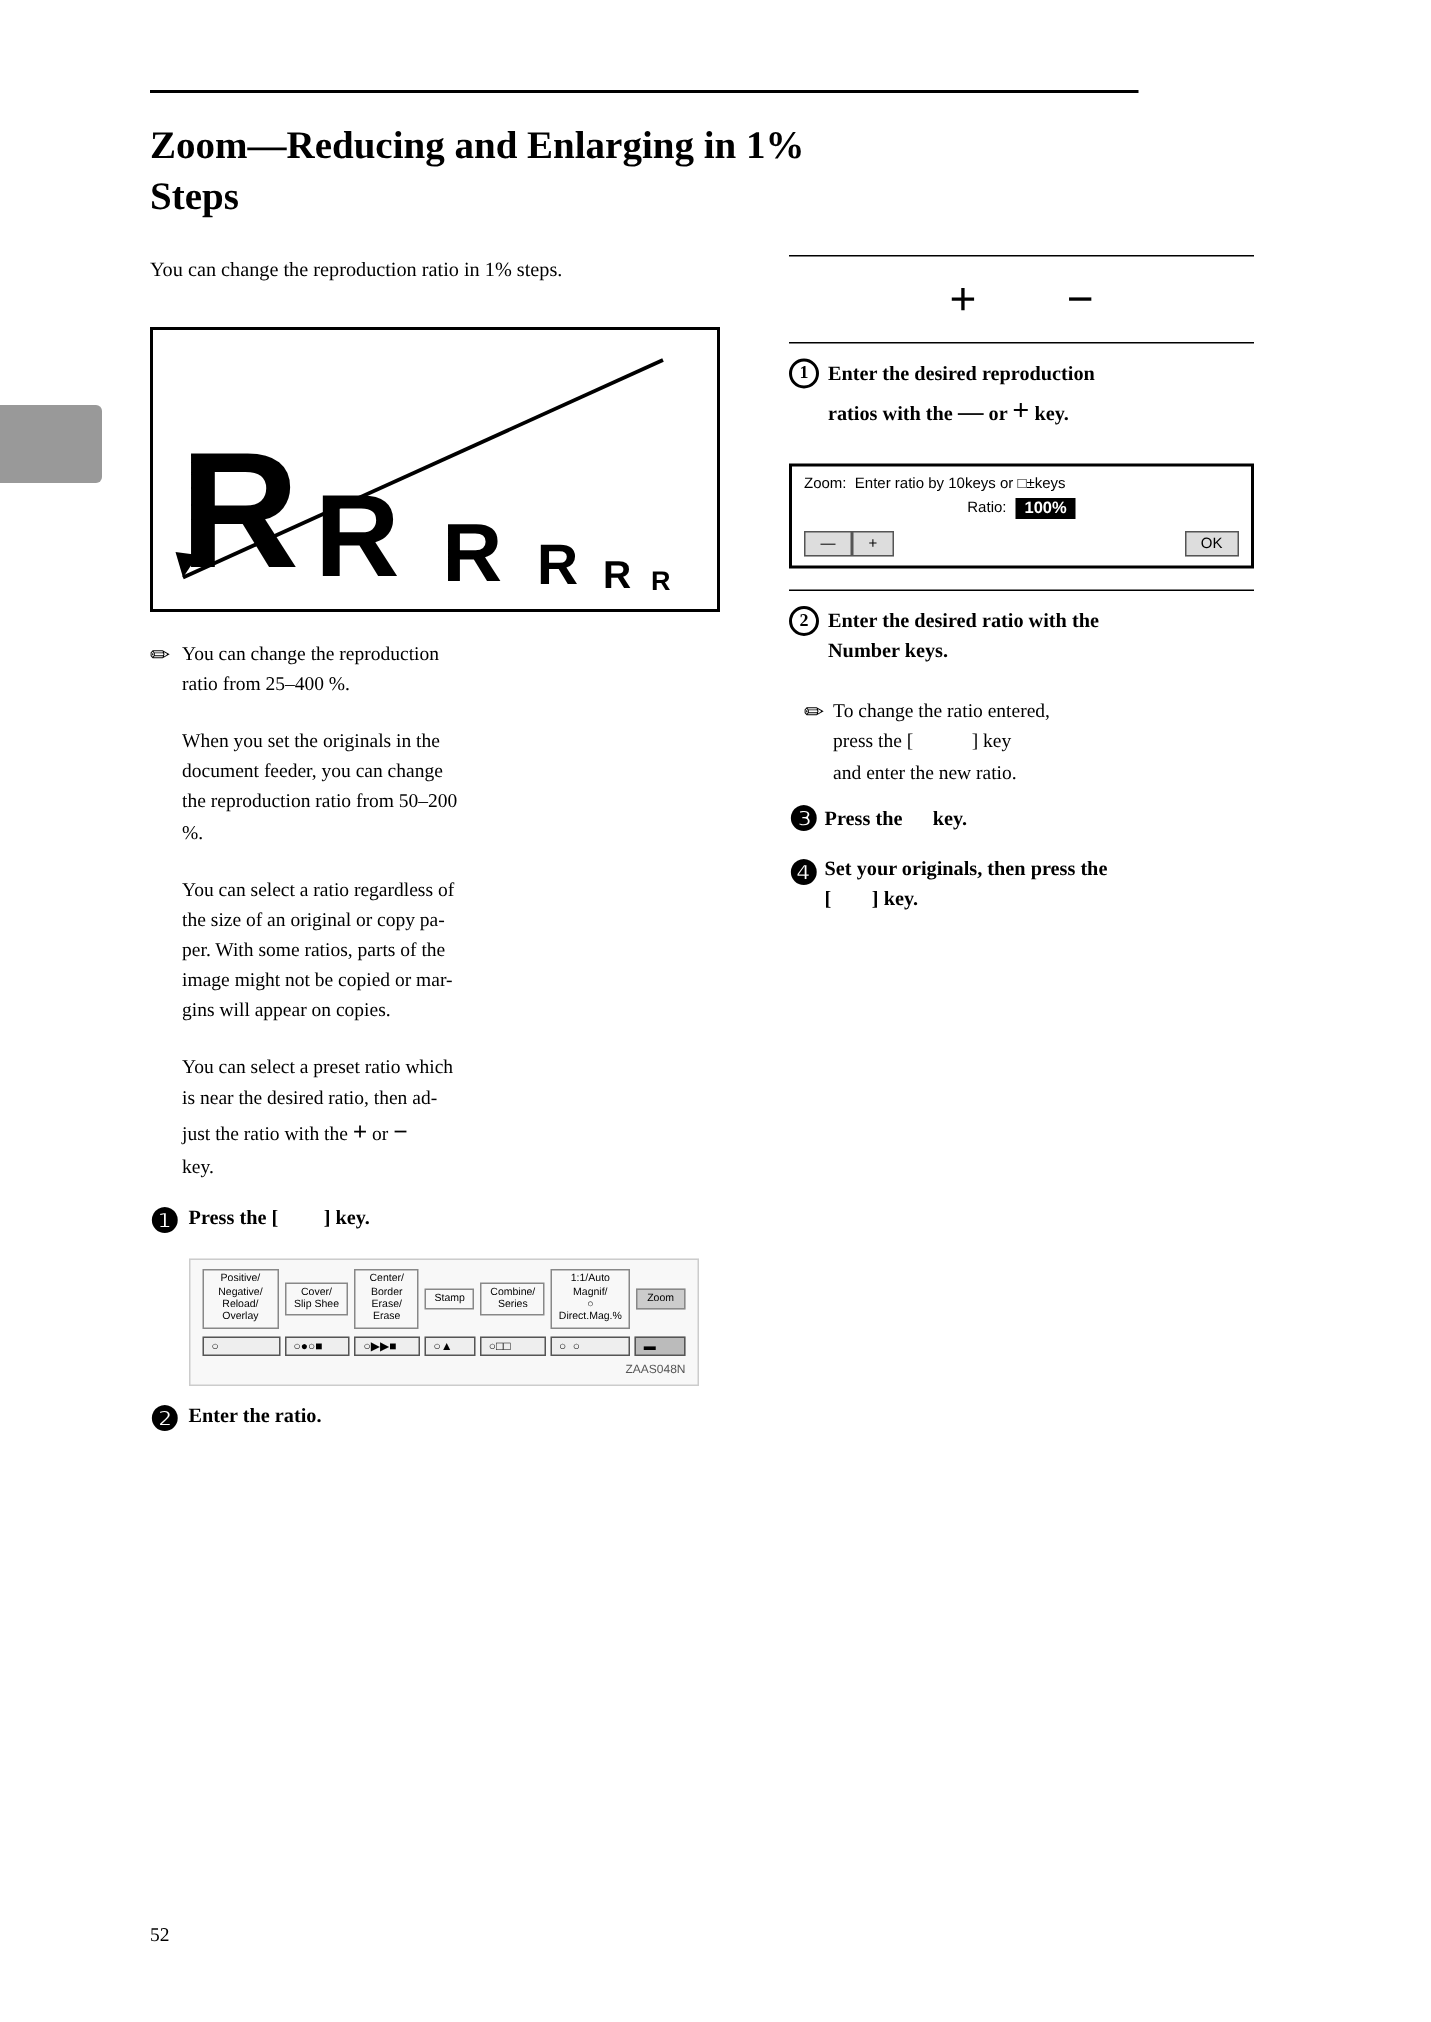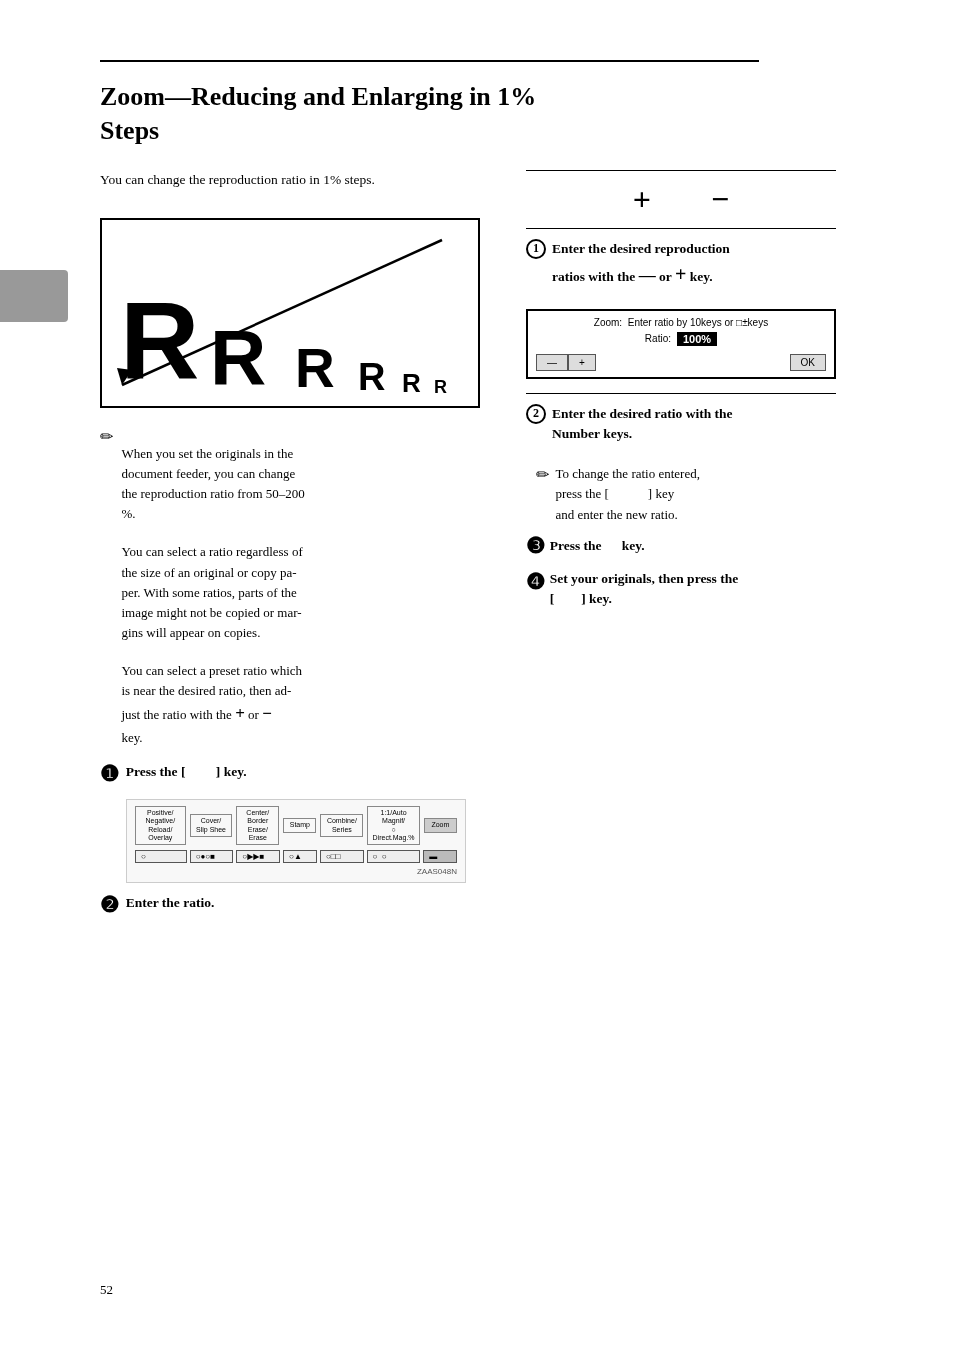--- a/index.html
+++ b/index.html
@@ -271,21 +271,21 @@
       background: #fff;
       padding: 6px 8px;
       font-size: 10px;
       font-family: Arial, Helvetica, sans-serif;
       width: 310px;
       margin-bottom: 10px;
     }
 
     .lcd-title-row {
       display: flex;
-      justify-content: center;
+      justify-content: flex-start;
       font-size: 10px;
       margin-bottom: 4px;
     }
 
     .lcd-ratio-row {
       display: flex;
       align-items: center;
       justify-content: center;
       gap: 6px;
       font-size: 10px;
@@ -413,20 +413,21 @@
 
         <svg width="370" height="170" style="position:absolute;left:10px;top:10px;pointer-events:none;">
           <line x1="330" y1="10" x2="10" y2="155" stroke="#000" stroke-width="2.5"></line>
           <polygon points="10,155 20,140 5,138" fill="#000"></polygon>
         </svg>
       </div>
 
       <div class="pencil-note" style="margin-bottom:6px;">
         <span class="pencil-icon">✏</span>
         <div>
+          <p class="note-text">You can change the reproduction<br>ratio from 25–400 %.</p>
           <br>
           <p class="note-text">When you set the originals in the<br>document feeder, you can change<br>the reproduction ratio from 50–200<br>%.</p>
           <br>
           <p class="note-text">You can select a ratio regardless of<br>the size of an original or copy pa-<br>per. With some ratios, parts of the<br>image might not be copied or mar-<br>gins will appear on copies.</p>
           <br>
           <p class="note-text">You can select a preset ratio which<br>is near the desired ratio, then ad-<br>just the ratio with the <span style="font-size:17px;font-weight:bold;">+</span> or <span style="font-size:17px;font-weight:bold;">−</span><br>key.</p>
         </div>
       </div>
 
       <div class="step" style="margin-top:14px;">

